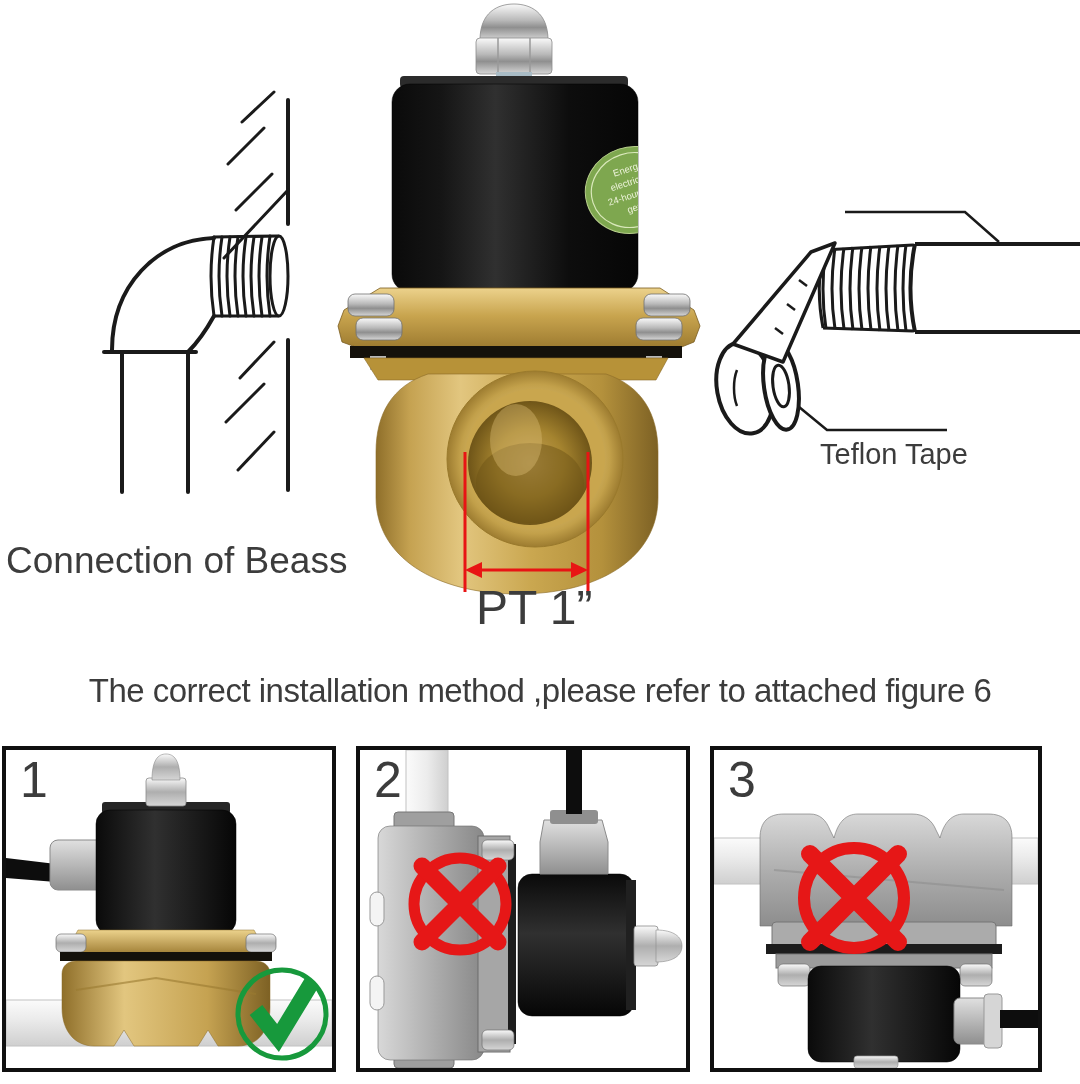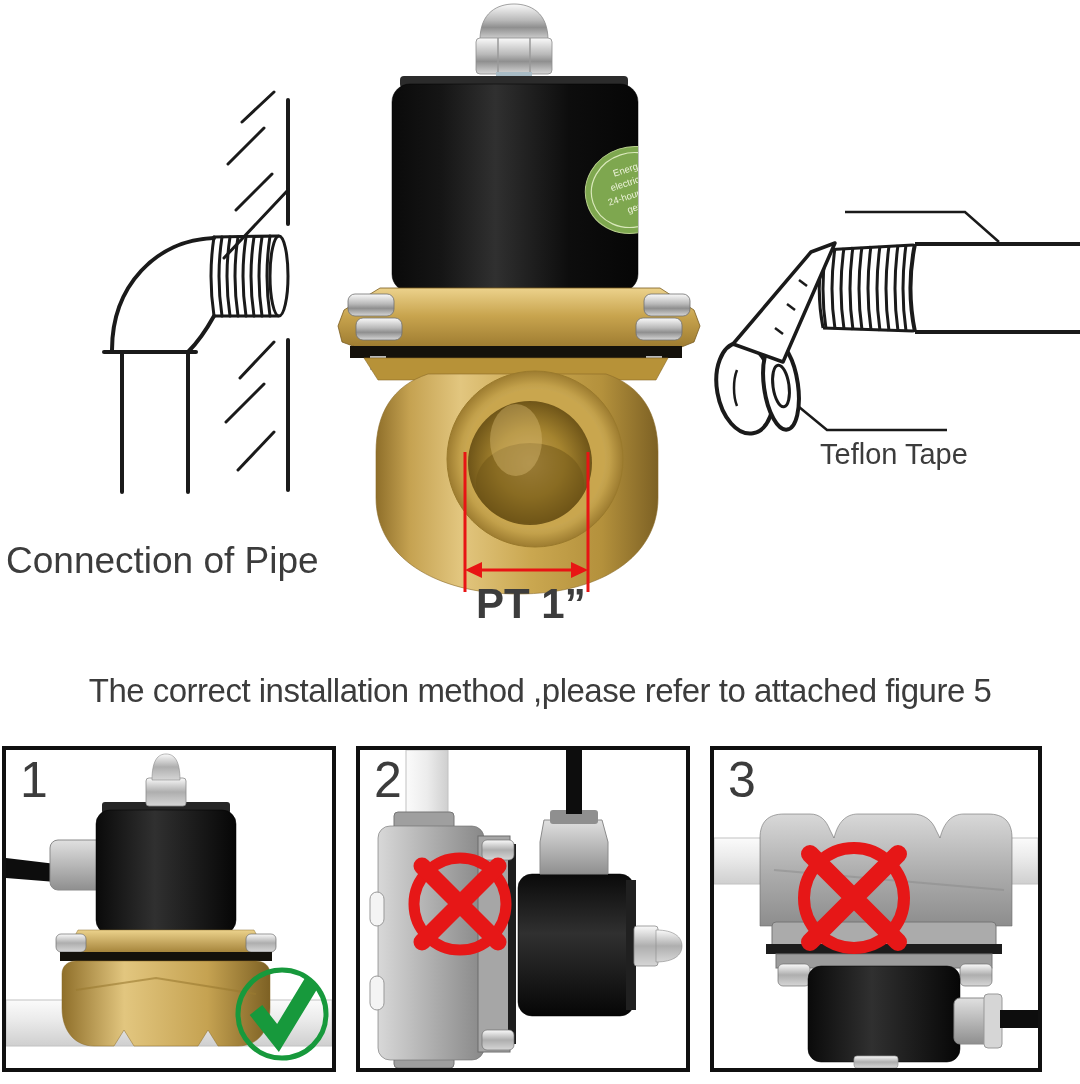--- a/index.html
+++ b/index.html
@@ -8,21 +8,21 @@
     overflow:hidden;font-family:"Liberation Sans",sans-serif;color:#3c3c3c;
   }
   .abs{position:absolute;}
   .callout{
     position:absolute;color:#3c3c3c;white-space:nowrap;
     font-family:"Liberation Sans",sans-serif;
   }
   .lbl-brass{left:813px;top:158px;font-size:35px;}
   .lbl-teflon{left:820px;top:438px;font-size:29px;}
   .lbl-conn{left:6px;top:540px;font-size:37px;}
-  .lbl-pt{left:476px;top:580px;font-size:42px;font-weight:bold;}
+  .lbl-pt{left:476px;top:580px;font-size:48px;}
   .caption{
     position:absolute;left:0;top:672px;width:1080px;text-align:center;
     font-size:33px;letter-spacing:-0.5px;color:#3c3c3c;
   }
   .panel{
     position:absolute;top:746px;height:326px;background:#fff;
     border:4px solid #101010;box-sizing:border-box;
   }
   .panel-1{left:2px;width:334px;}
   .panel-2{left:356px;width:334px;}
@@ -204,24 +204,24 @@
       <g>
         <path d="M116,104 L140,95 L88,214 L38,196 Z" fill="#ffffff" stroke-width="3.5" stroke-linejoin="round"></path>
         <path d="M104,132 L112,138" stroke-width="2.5"></path>
         <path d="M92,156 L100,162" stroke-width="2.5"></path>
         <path d="M80,180 L88,186" stroke-width="2.5"></path>
       </g>
     </g>
   </svg>
 
   <div class="callout lbl-teflon">Teflon Tape</div>
-  <div class="callout lbl-conn">Connection of Pipe</div>
+  <div class="callout lbl-conn">Connection of Beass</div>
   <div class="callout lbl-pt">PT 1”</div>
 
-  <div class="caption">The correct installation method ,please refer to attached figure 5</div>
+  <div class="caption">The correct installation method ,please refer to attached figure 6</div>
 
   <div class="panel panel-1">
     <svg width="326" height="318" viewBox="0 0 326 318">
       <defs>
         <linearGradient id="p1pipe" x1="0" y1="0" x2="0" y2="1">
           <stop offset="0" stop-color="#fbfbfb"></stop>
             <stop offset="0.4" stop-color="#ececec"></stop>
           <stop offset="1" stop-color="#cfcfcf"></stop>
         </linearGradient>
         <linearGradient id="p1coil" x1="0" y1="0" x2="1" y2="0">

